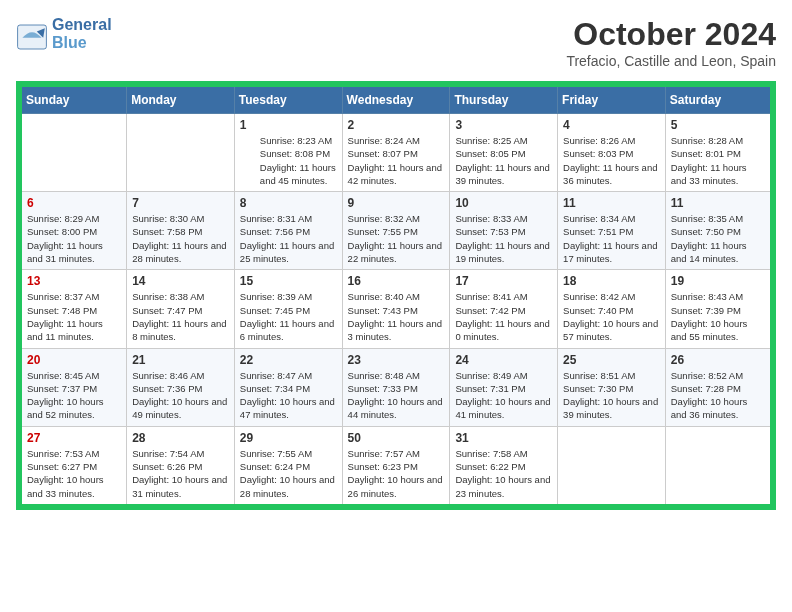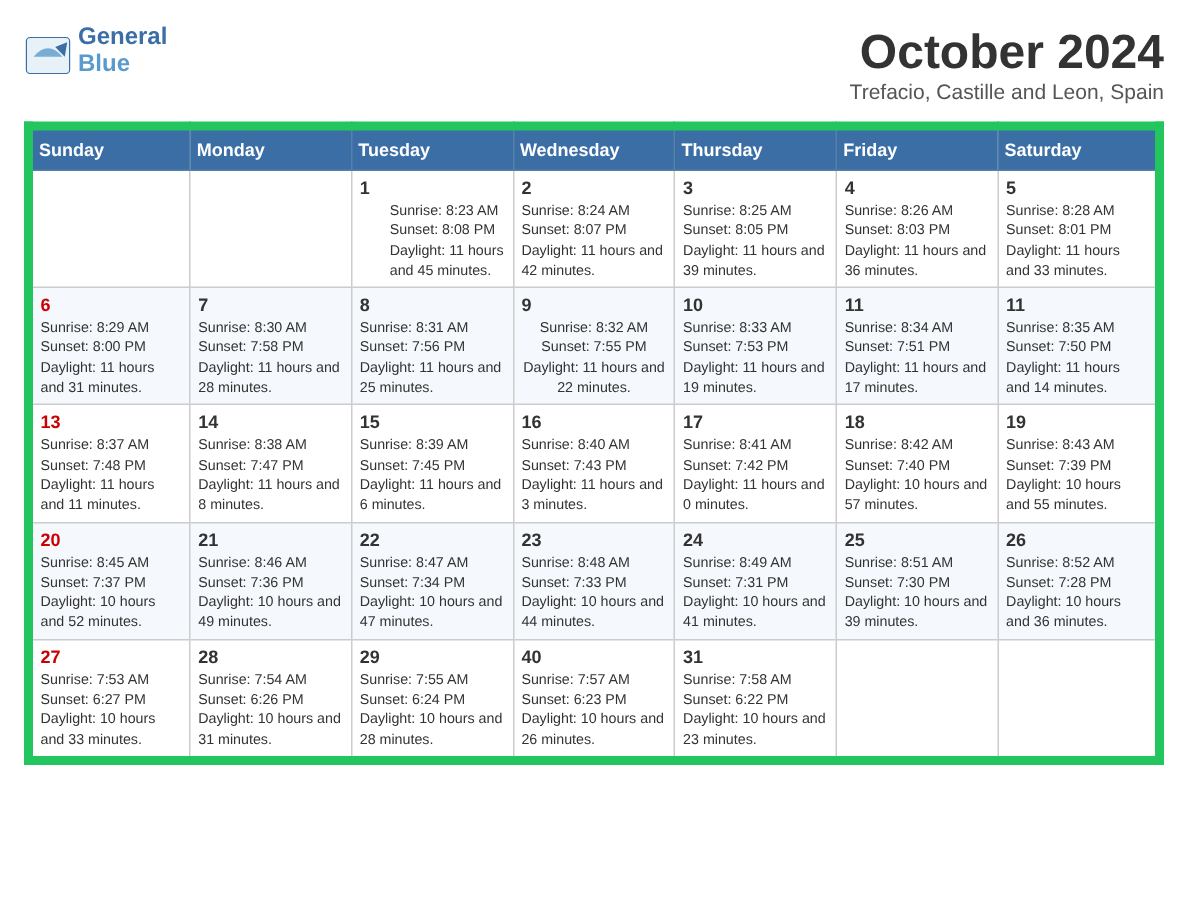--- a/index.html
+++ b/index.html
@@ -167,21 +167,21 @@
 Daylight: 11 hours and 28 minutes.</div>
         </td>
         <td>
           <span class="day-number">8</span>
           <div class="cell-content" style="white-space: pre-line;">Sunrise: 8:31 AM
 Sunset: 7:56 PM
 Daylight: 11 hours and 25 minutes.</div>
         </td>
         <td>
           <span class="day-number">9</span>
-          <div class="cell-content" style="white-space: pre-line; text-align: center;">Sunrise: 8:32 AM
+          <div class="cell-content" style="white-space: pre-line;">Sunrise: 8:32 AM
 Sunset: 7:55 PM
 Daylight: 11 hours and 22 minutes.</div>
         </td>
         <td>
           <span class="day-number">10</span>
           <div class="cell-content" style="white-space: pre-line;">Sunrise: 8:33 AM
 Sunset: 7:53 PM
 Daylight: 11 hours and 19 minutes.</div>
         </td>
         <td>
@@ -298,21 +298,21 @@
 Sunset: 6:26 PM
 Daylight: 10 hours and 31 minutes.</div>
         </td>
         <td>
           <span class="day-number">29</span>
           <div class="cell-content" style="white-space: pre-line;">Sunrise: 7:55 AM
 Sunset: 6:24 PM
 Daylight: 10 hours and 28 minutes.</div>
         </td>
         <td>
-          <span class="day-number">40</span>
+          <span class="day-number">50</span>
           <div class="cell-content" style="white-space: pre-line;">Sunrise: 7:57 AM
 Sunset: 6:23 PM
 Daylight: 10 hours and 26 minutes.</div>
         </td>
         <td>
           <span class="day-number">31</span>
           <div class="cell-content" style="white-space: pre-line;">Sunrise: 7:58 AM
 Sunset: 6:22 PM
 Daylight: 10 hours and 23 minutes.</div>
         </td>

